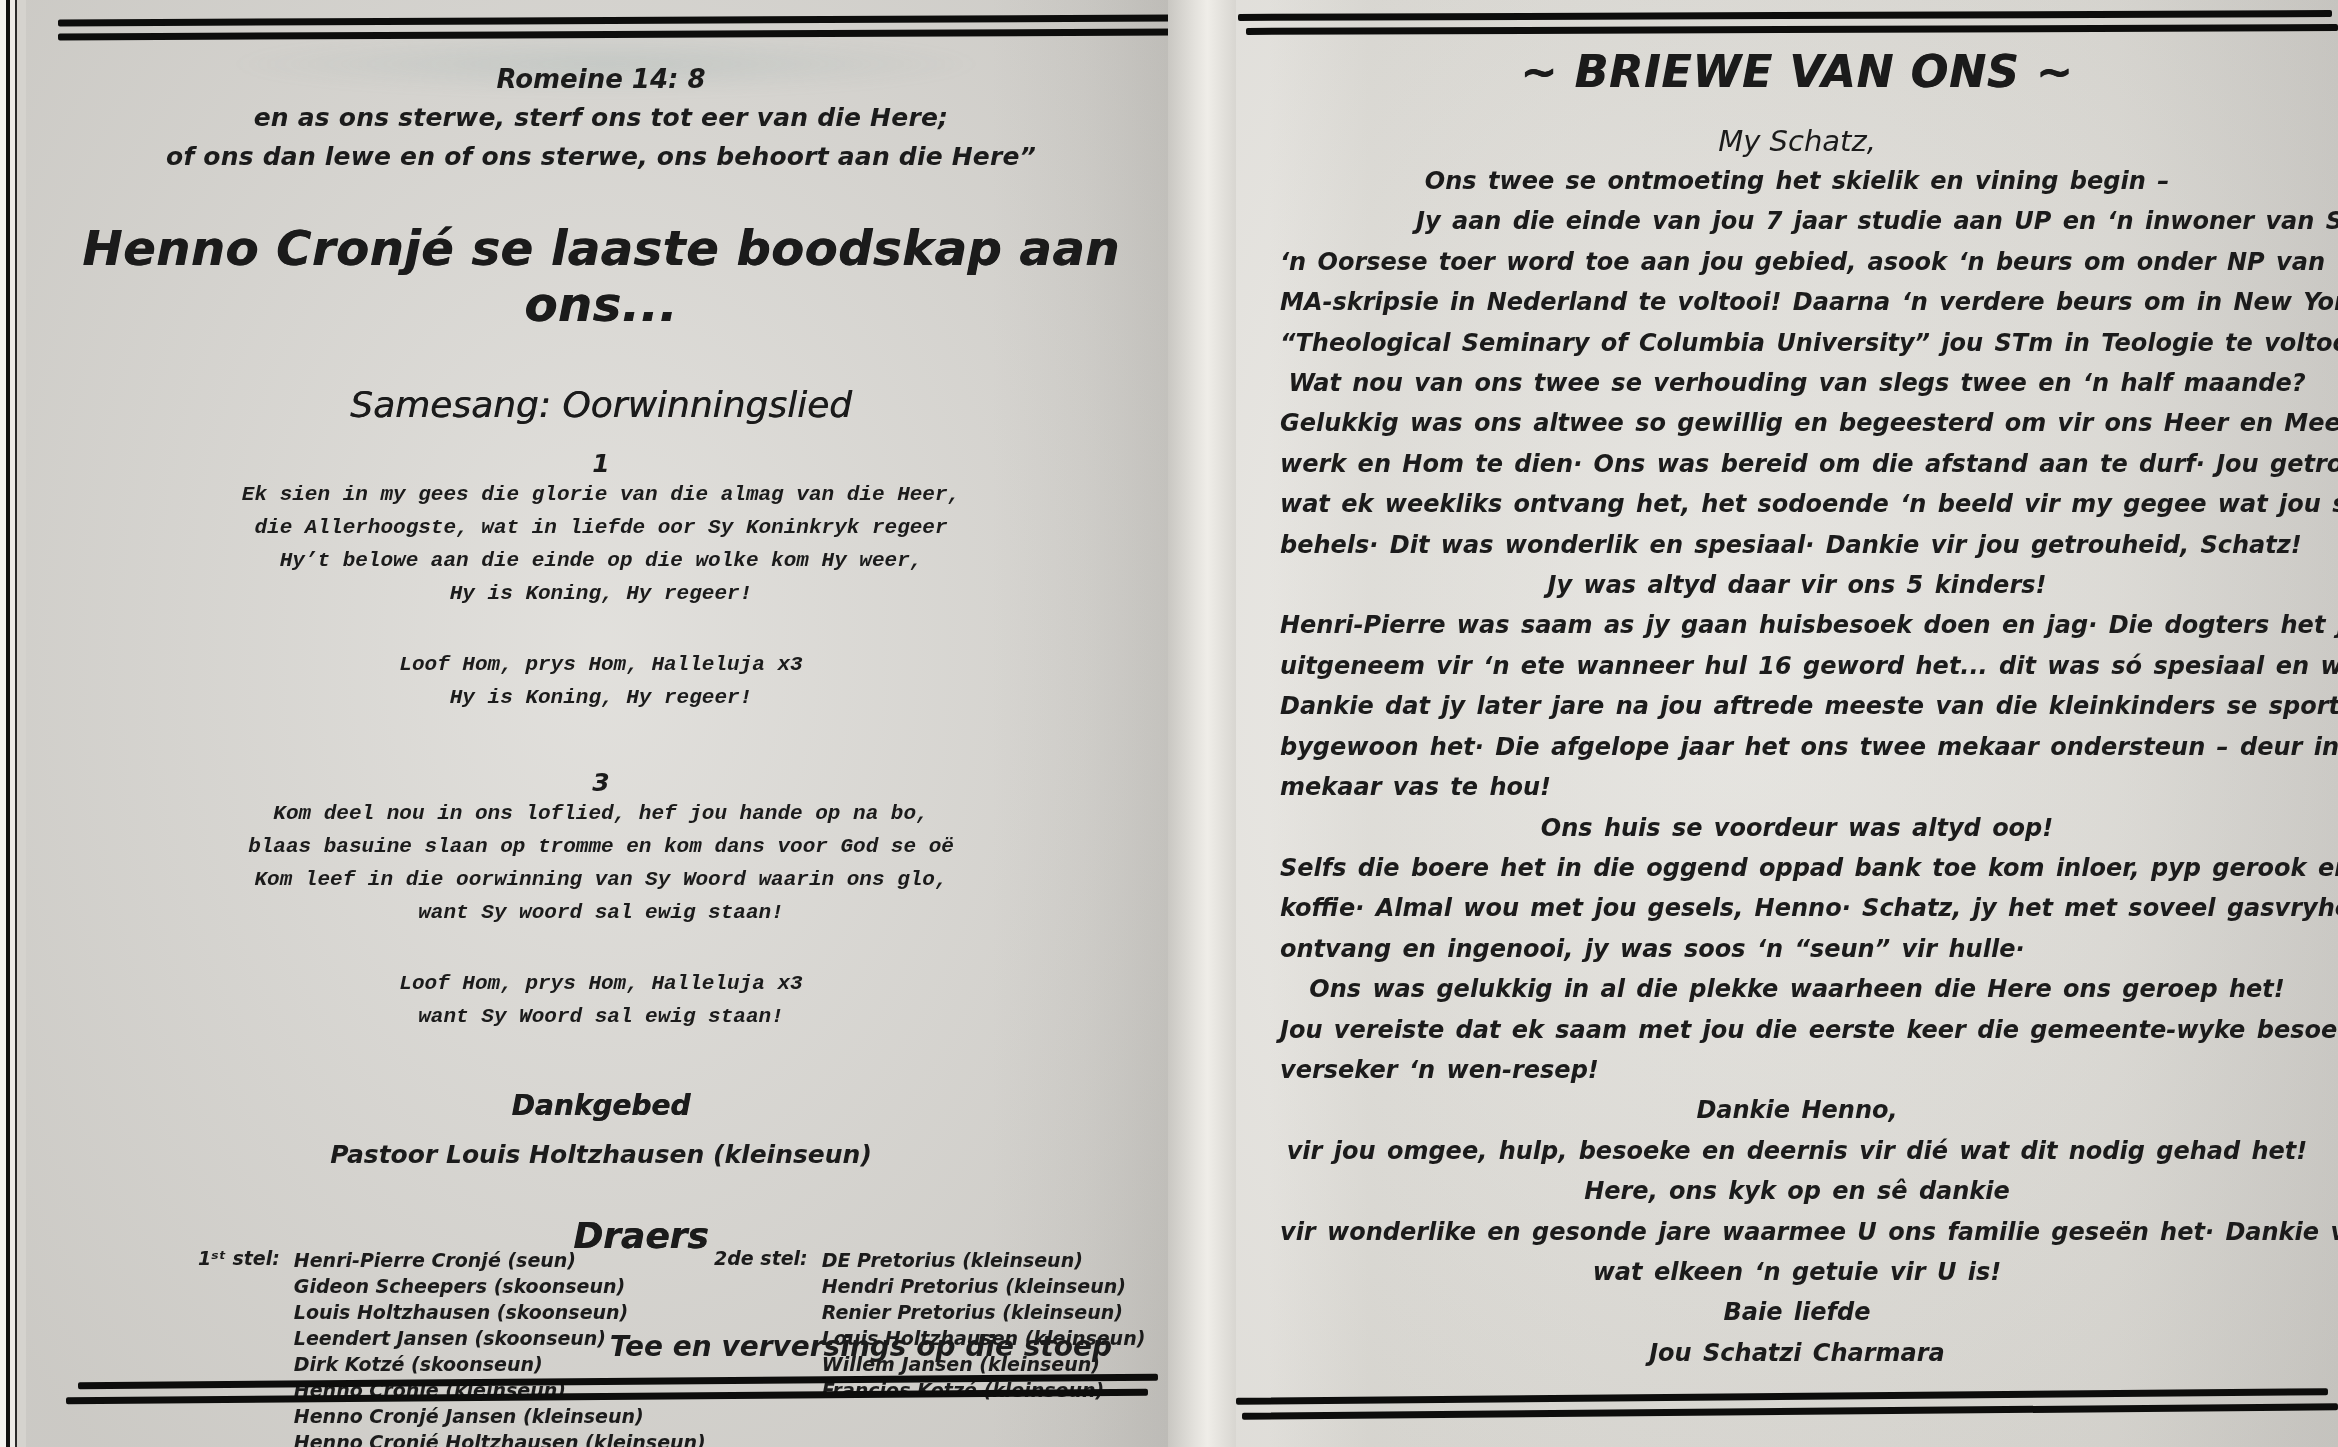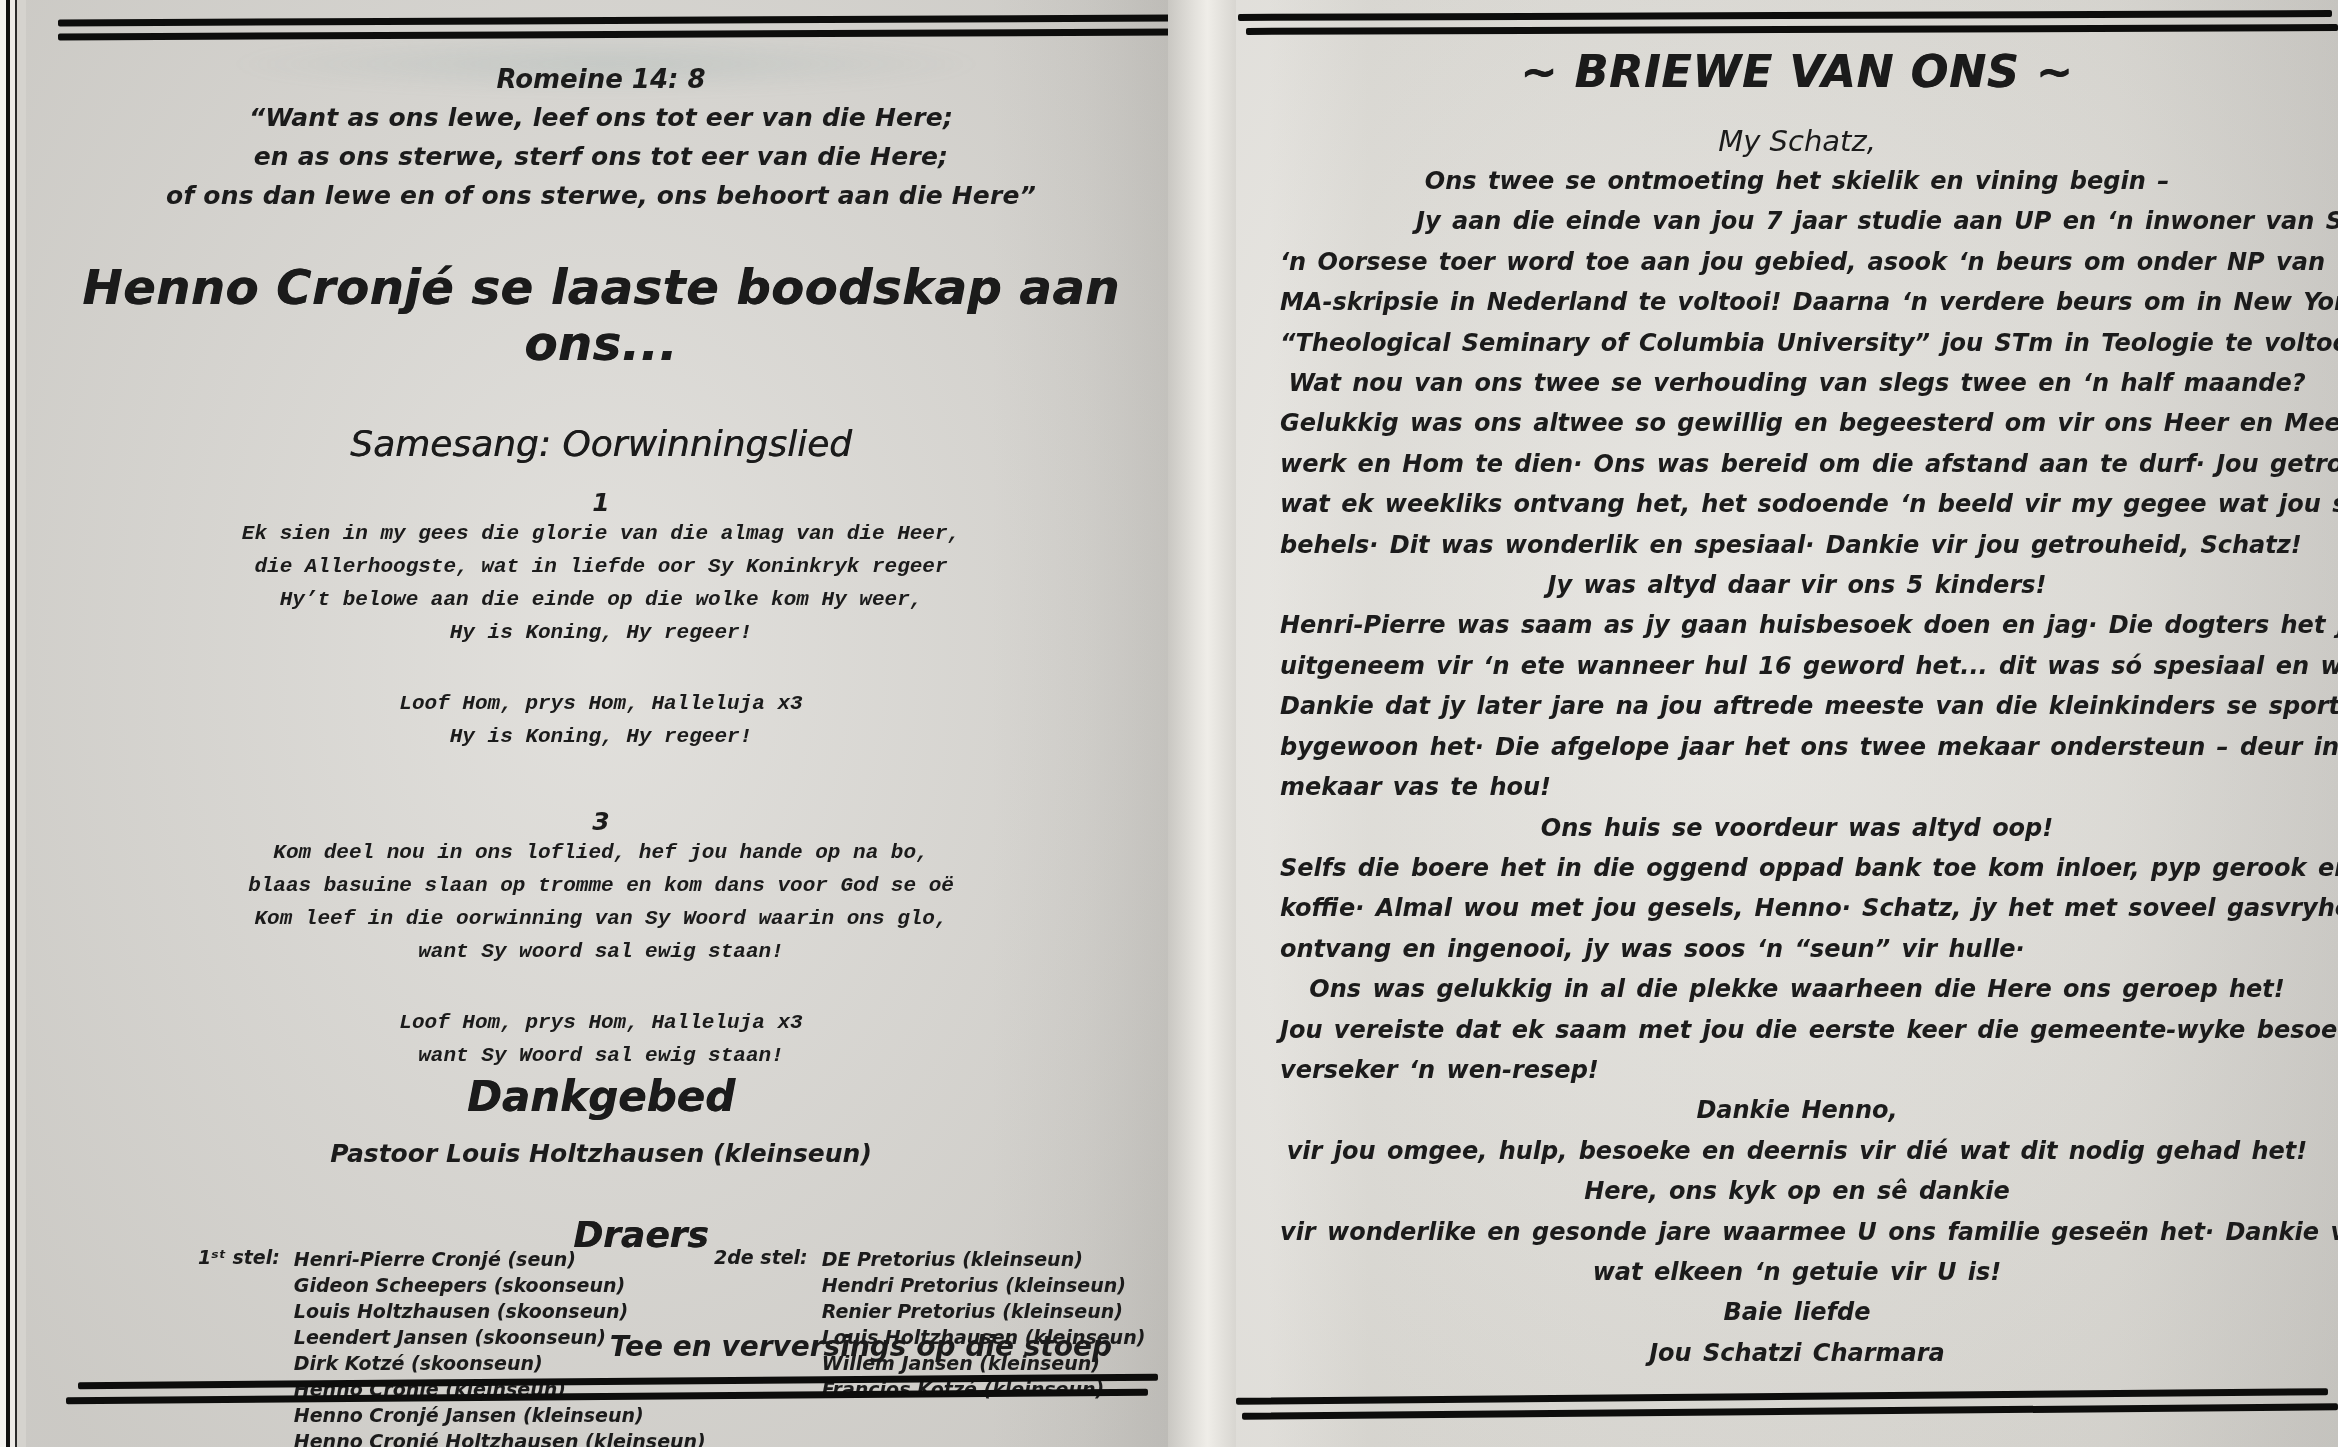--- a/index.html
+++ b/index.html
@@ -66,21 +66,21 @@
   }
   .hymn-heading{
     font-size:36px;font-weight:normal;margin-top:52px;
     text-shadow:.5px 0 0 currentColor;
   }
   .verse-num{font-size:25px;font-weight:bold;margin-top:24px;}
   .verse-line{font-size:21px;line-height:33px;font-weight:bold;font-family:Liberation Mono, monospace;}
   .refrain{margin-top:38px;}
   .gap-lg{margin-top:54px;}
   .prayer-heading{
-    font-size:42px;font-weight:bold;
+    font-size:28px;font-weight:bold;margin-top:56px;
     text-shadow:.5px 0 0 currentColor;
   }
   .prayer-by{font-size:25px;margin-top:18px;font-weight:bold;}
 
   .bearers{position:relative;margin-top:46px;height:240px;text-align:left;}
   .bearers-heading{
     position:absolute;left:0;right:0;top:0;text-align:center;
     font-size:36px;font-weight:bold;text-shadow:.5px 0 0 currentColor;
     padding-left:80px;
   }
@@ -115,21 +115,20 @@
 <div class="scan">
   <div class="edge-strip"></div>
 
   <div class="page page-left">
     <div class="ghost"></div>
     <div class="rule lt1"></div>
     <div class="rule lt2"></div>
 
     <div class="lp">
       <div class="scripture-ref">Romeine 14: 8</div>
-      <div class="scripture-line">“Want as ons lewe, leef ons tot eer van die Here;</div>
       <div class="scripture-line">en as ons sterwe, sterf ons tot eer van die Here;</div>
       <div class="scripture-line">of ons dan lewe en of ons sterwe, ons behoort aan die Here”</div>
 
       <div class="message-heading">Henno Cronjé se laaste boodskap aan ons...</div>
 
       <div class="hymn-heading">Samesang: Oorwinningslied</div>
 
       <div class="verse-num">1</div>
       <div class="verse-line">Ek sien in my gees die glorie van die almag van die Heer,</div>
       <div class="verse-line">die Allerhoogste, wat in liefde oor Sy Koninkryk regeer</div>

